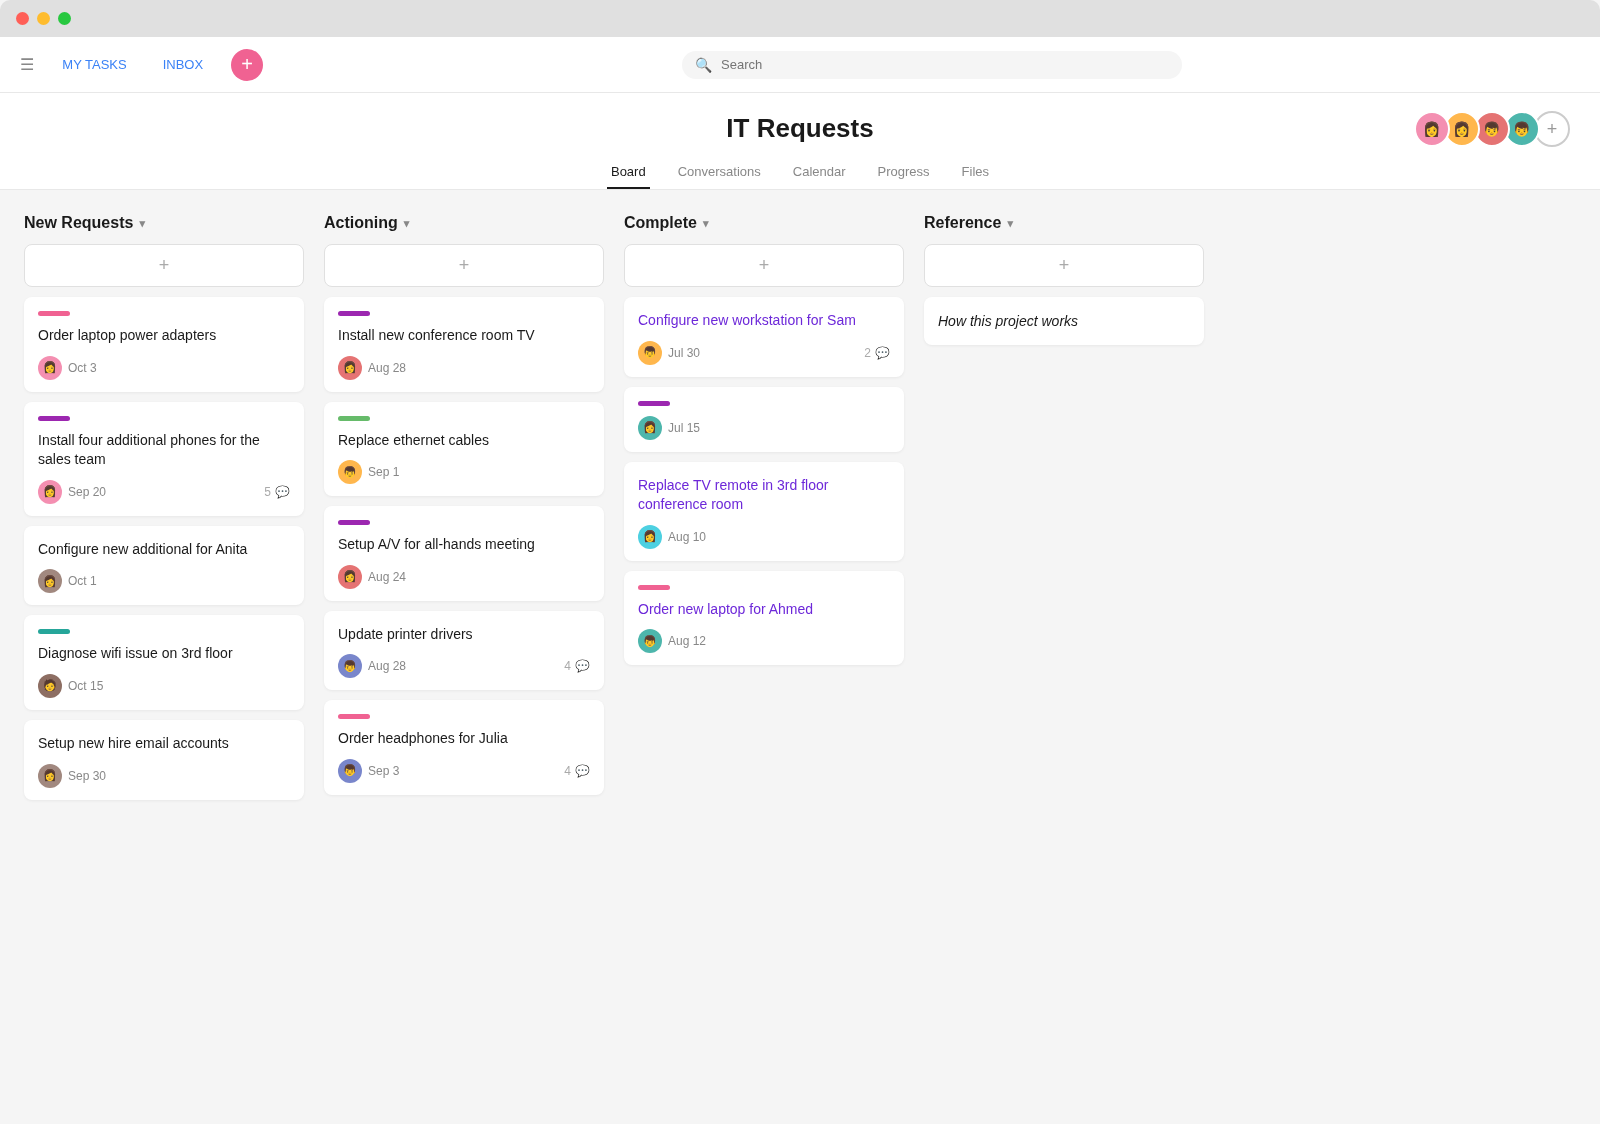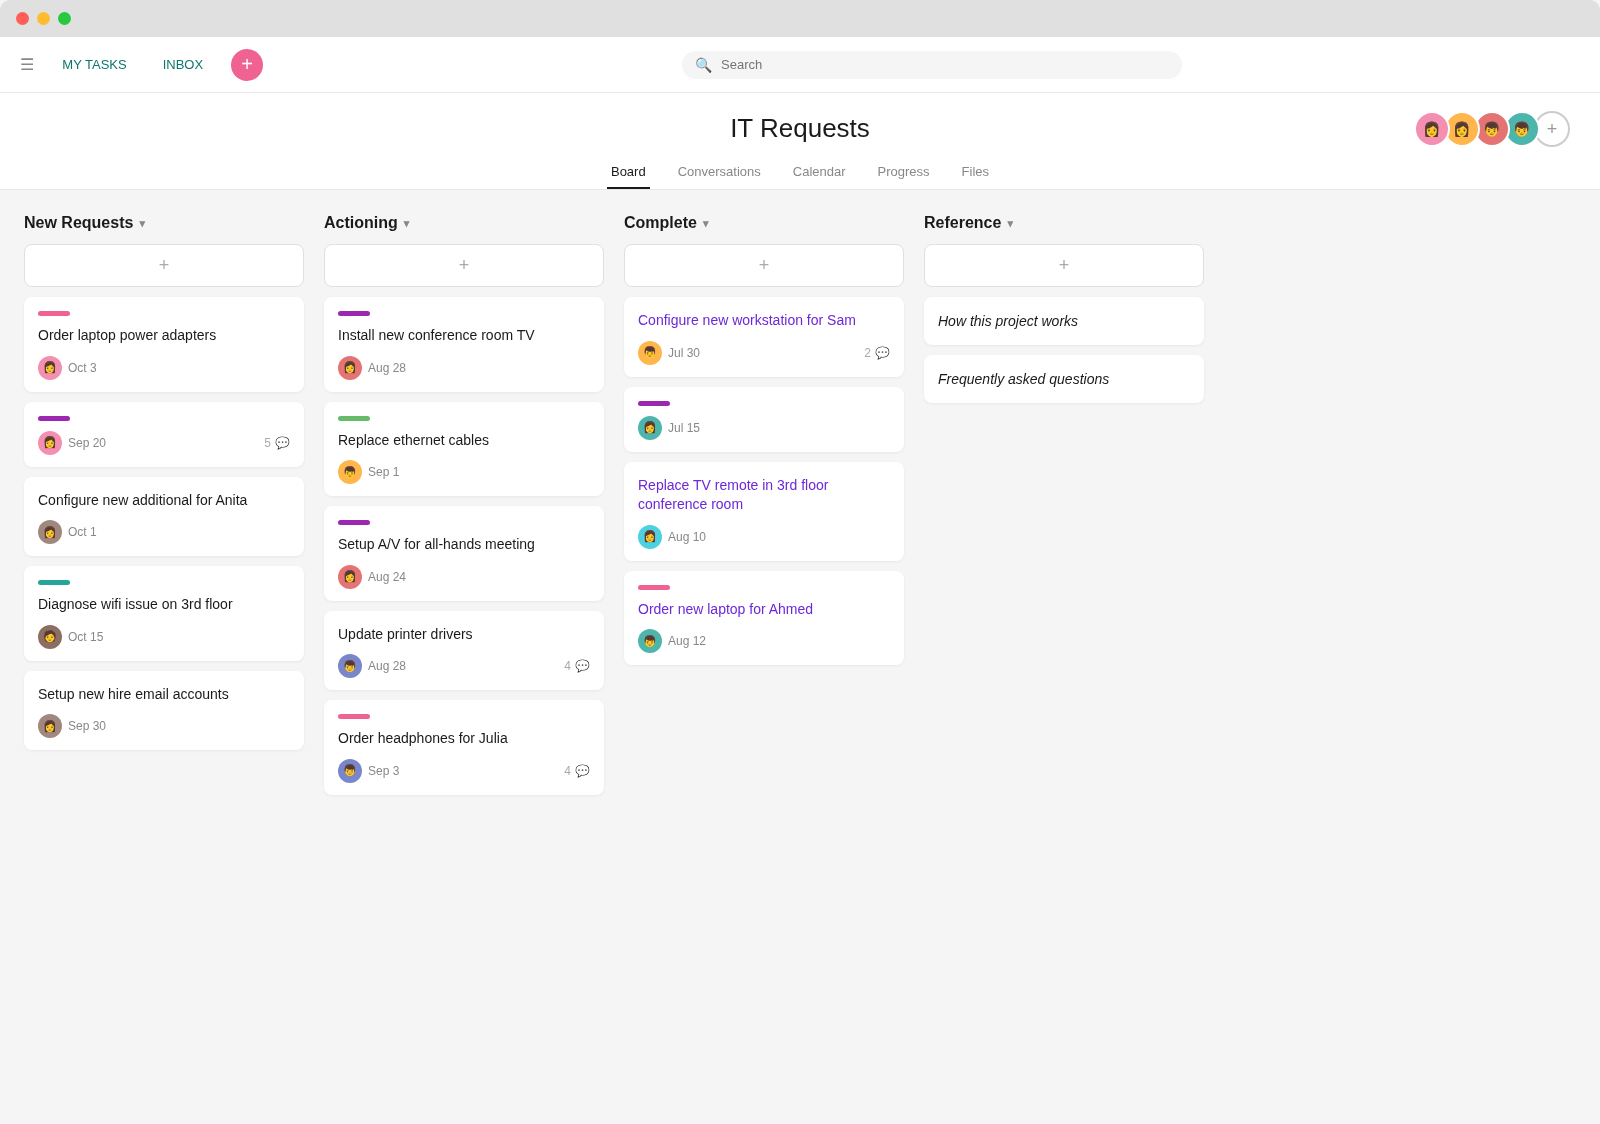--- a/index.html
+++ b/index.html
@@ -25,21 +25,21 @@
       border-bottom: 1px solid #e8e8e8;
       display: flex;
       align-items: center;
       padding: 0 20px;
       height: 56px;
       gap: 20px;
     }
     .hamburger-icon { color: #888; font-size: 16px; cursor: pointer; }
     .nav-item {
       font-size: 13px;
-      color: #0f766e;
+      color: #3b82f6;
       cursor: pointer;
       padding: 4px 8px;
       border-radius: 4px;
     }
     .add-btn {
       width: 32px; height: 32px;
       background: #f06292;
       border-radius: 50%;
       display: flex; align-items: center; justify-content: center;
       color: white; font-size: 20px; cursor: pointer;
@@ -64,21 +64,21 @@
     
     .project-header {
       background: white;
       padding: 20px 0 0 0;
       text-align: center;
       border-bottom: 1px solid #e8e8e8;
       position: relative;
     }
     .project-title {
       font-size: 26px;
-      font-weight: 400;
+      font-weight: 700;
       color: #1a1a1a;
       margin-bottom: 12px;
     }
     .members-bar {
       position: absolute;
       right: 30px;
       top: 18px;
       display: flex;
       align-items: center;
       gap: -4px;
@@ -300,20 +300,21 @@
       <div class="card-meta">
         <div class="card-assignee">
           <div class="assignee-avatar av-pink" style="background:#f48fb1;">👩</div>
           <span class="card-date">Oct 3</span>
         </div>
       </div>
     </div>
 
     <div class="card">
       <div class="card-accent acc-purple"></div>
+      <div class="card-title">Install four additional phones for the sales team</div>
       <div class="card-meta">
         <div class="card-assignee">
           <div class="assignee-avatar av-pink" style="background:#f48fb1;">👩</div>
           <span class="card-date">Sep 20</span>
         </div>
         <div class="card-comments">
           <span>5</span>
           <span>💬</span>
         </div>
       </div>
@@ -484,19 +485,16 @@
         <span>Reference</span>
         <span class="chevron-down">▾</span>
       </div>
     </div>
     <div class="add-task-btn">+</div>
 
     <div class="ref-card">
       <div class="ref-card-title">How this project works</div>
     </div>
 
-    <div class="ref-card">
-      <div class="ref-card-title">Frequently asked questions</div>
-    </div>
 
   </div>
 
 </div>
 
 </body></html>

